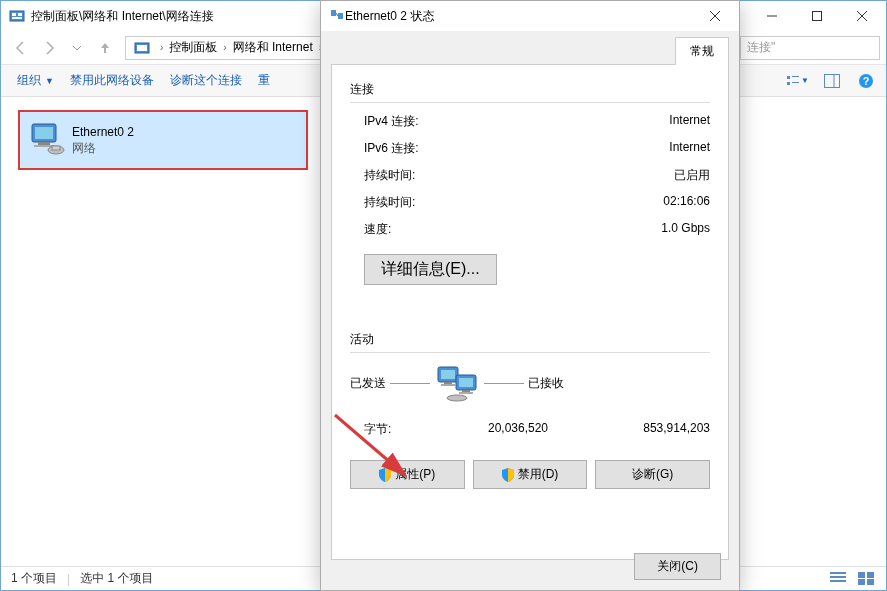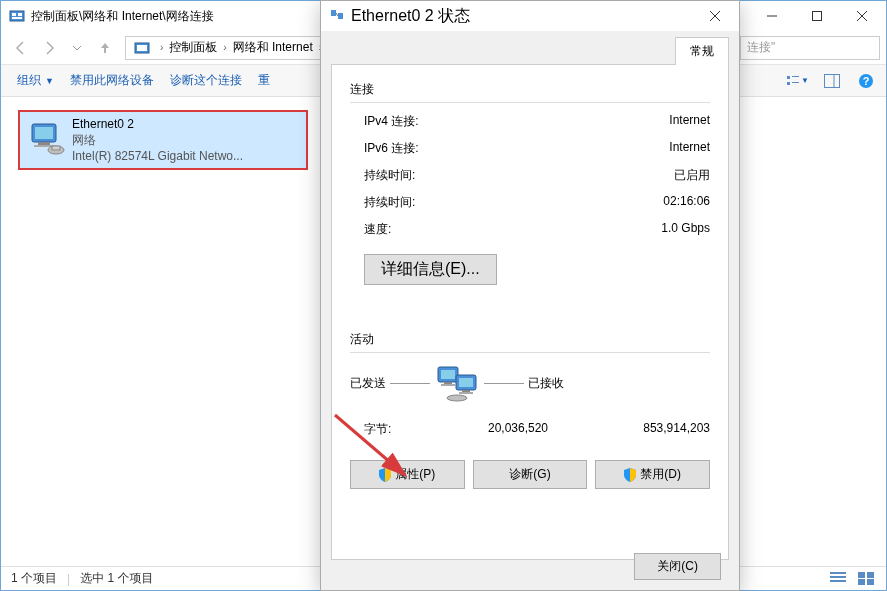--- a/index.html
+++ b/index.html
@@ -36,21 +36,21 @@
 
 
 .statusbar { position: absolute; bottom: 0; left: 0; right: 0; height: 24px; border-top: 1px solid #e0e0e0; display: flex; align-items: center; padding: 0 10px; font-size: 12px; color: #333; }
 .statusbar .sep { margin: 0 10px; color: #ccc; }
 .status-right { margin-left: auto; display: flex; gap: 8px; }
 .view-icon { width: 20px; height: 16px; display: flex; align-items: center; justify-content: center; color: #5a8bc4; }
 
 
 .dialog { position: absolute; left: 320px; top: 0; width: 420px; height: 591px; background: #f0f0f0; border: 1px solid #aaa; box-shadow: 0 4px 20px rgba(0,0,0,0.25); }
 .dialog-titlebar { height: 30px; background: #fff; display: flex; align-items: center; padding: 0 4px 0 8px; }
-.dialog-titlebar-text { flex: 1; font-size: 16px; margin-left: 6px; }
+.dialog-titlebar-text { flex: 1; font-size: 12px; }
 .dialog-close { width: 40px; height: 28px; display: flex; align-items: center; justify-content: center; }
 .tabs { display: flex; padding: 6px 10px 0 10px; background: #f0f0f0; justify-content: flex-end; }
 .tab { padding: 5px 14px; font-size: 12px; background: #fff; border: 1px solid #ccc; border-bottom: none; position: relative; z-index: 2; }
 .tab-body { margin: 0 10px 10px 10px; background: #fff; border: 1px solid #ccc; padding: 16px 18px 14px 18px; height: 496px; position: relative; margin-top: -1px; }
 
 .section-head { font-size: 12px; margin-bottom: 4px; }
 .section-line { border: none; border-top: 1px solid #ddd; margin-bottom: 10px; }
 .row { display: flex; justify-content: space-between; font-size: 12px; padding-left: 14px; margin-bottom: 10px; }
 .row .label { }
 .row .value { }
@@ -191,21 +191,20 @@
           <rect x="9" y="9" width="18" height="12" fill="#87ceeb"></rect>
           <rect x="12" y="24" width="12" height="3" fill="#888"></rect>
           <rect x="8" y="27" width="20" height="2" fill="#aaa"></rect>
           <ellipse cx="30" cy="32" rx="8" ry="4" fill="#c0c0c0" stroke="#888"></ellipse>
           <rect x="26" y="28" width="8" height="4" fill="#d0d0d0" stroke="#888"></rect>
         </svg>
       </div>
       <div class="adapter-text">
         <div>Ethernet0 2</div>
         <div style="color:#555;">网络</div>
-        <div style="color:#555;">Intel(R) 82574L Gigabit Netwo...</div>
       </div>
     </div>
   </div>
 
   <div class="statusbar">
     <span>1 个项目</span>
     <span class="sep">|</span>
     <span>选中 1 个项目</span>
     <div class="status-right">
       <div class="view-icon">
@@ -308,28 +307,28 @@
 
       <div class="btn-row">
         <button class="dlg-btn">
           <span class="shield"><svg width="12" height="14" viewBox="0 0 12 14">
                 <path d="M6 0 L12 2 L12 7 C12 10 9 13 6 14 C3 13 0 10 0 7 L0 2 Z" fill="#2196f3"></path>
                 <path d="M6 0 L12 2 L12 7 C12 10 9 13 6 14 L6 0 Z" fill="#ffc107"></path>
               </svg></span>
           <span>属性(P)</span>
         </button>
         <button class="dlg-btn">
-          <span>诊断(G)</span>
-        </button>
-        <button class="dlg-btn">
           <span class="shield"><svg width="12" height="14" viewBox="0 0 12 14">
                 <path d="M6 0 L12 2 L12 7 C12 10 9 13 6 14 C3 13 0 10 0 7 L0 2 Z" fill="#2196f3"></path>
                 <path d="M6 0 L12 2 L12 7 C12 10 9 13 6 14 L6 0 Z" fill="#ffc107"></path>
               </svg></span>
           <span>禁用(D)</span>
+        </button>
+        <button class="dlg-btn">
+          <span>诊断(G)</span>
         </button>
       </div>
     </div>
   </div>
 
   <div class="dialog-footer">
     <button class="close-btn">关闭(C)</button>
   </div>
 </div>
 

